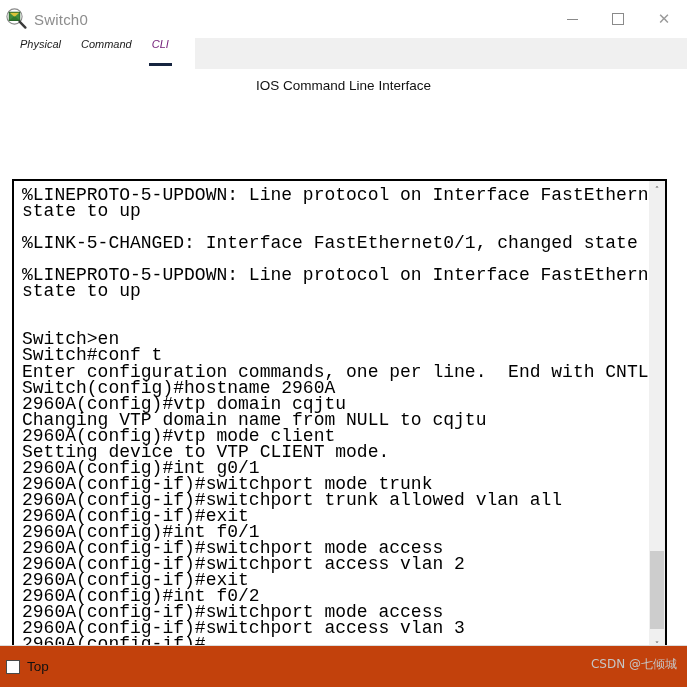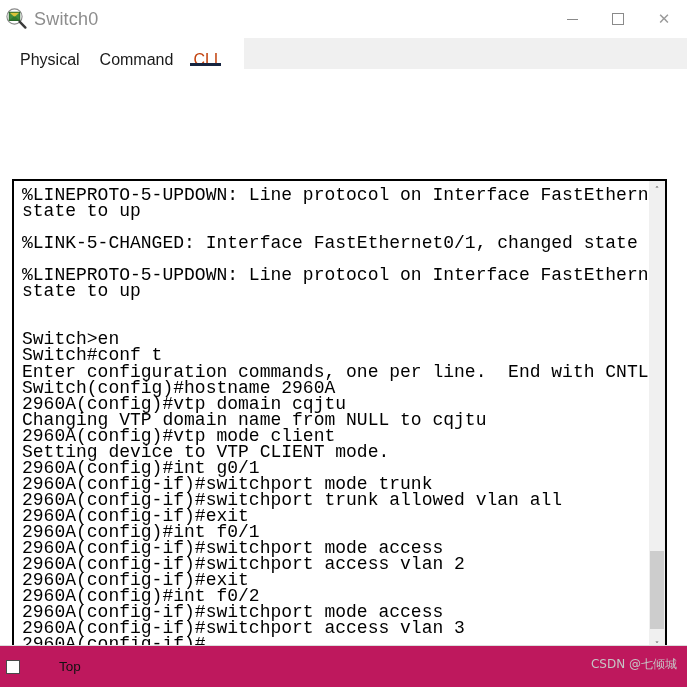--- a/index.html
+++ b/index.html
@@ -25,21 +25,21 @@
   }
   .app-icon {
     width: 22px;
     height: 22px;
     margin-left: 6px;
     margin-right: 6px;
     position: relative;
     flex: 0 0 auto;
   }
   .title-text {
-    font-size: 18px;
+    font-size: 15px;
     color: #8d8d8d;
     letter-spacing: 0.2px;
   }
   .win-controls {
     position: absolute;
     right: 0;
     top: 0;
     height: 38px;
     display: flex;
   }
@@ -82,30 +82,31 @@
   .tabs-wrap {
     display: flex;
     align-items: stretch;
     background: #ffffff;
     height: 31px;
     padding-left: 10px;
     padding-right: 16px;
   }
   .tab {
     display: flex;
-    align-items: flex-end;
+    align-items: flex-start;
     padding: 0 10px;
-    font-size: 16px;
+    font-size: 11px;
     color: #1a1a1a;
     position: relative;
     height: 100%;
     box-sizing: border-box;
+    font-style: italic;
   }
   .tab.selected {
-    color: #c2410c;
+    color: #701a75;
   }
   .tab.selected::after {
     content: "";
     position: absolute;
     left: 7px;
     right: 7px;
     bottom: 3px;
     height: 3px;
     background: #16243f;
   }
@@ -209,26 +210,25 @@
     font-family: "Liberation Sans", sans-serif;
   }
 
   
   .footer {
     position: absolute;
     left: 0;
     right: 0;
     top: 646px;
     height: 41px;
-    background: #be185d;
+    background: #c2410c;
     display: flex;
     align-items: center;
     padding-left: 6px;
     box-sizing: border-box;
-    gap: 32px;
   }
   .checkbox {
     width: 14px;
     height: 14px;
     border: 1px solid #4a4a4a;
     background: #ffffff;
     box-sizing: border-box;
     margin-right: 7px;
     flex: 0 0 auto;
   }
@@ -290,20 +290,21 @@
       <span>Command</span>
     </div>
     <div class="tab selected">
       <span>CLI</span>
     </div>
   </div>
 </div>
 
 <div class="panel">
 
+  <div class="cli-heading">IOS Command Line Interface</div>
 
   <div class="terminal-wrap">
     <div class="terminal">
       <pre>%LINEPROTO-5-UPDOWN: Line protocol on Interface FastEthernet0/3, changed
 state to up
 
 %LINK-5-CHANGED: Interface FastEthernet0/1, changed state to up
 
 %LINEPROTO-5-UPDOWN: Line protocol on Interface FastEthernet0/1, changed
 state to up

